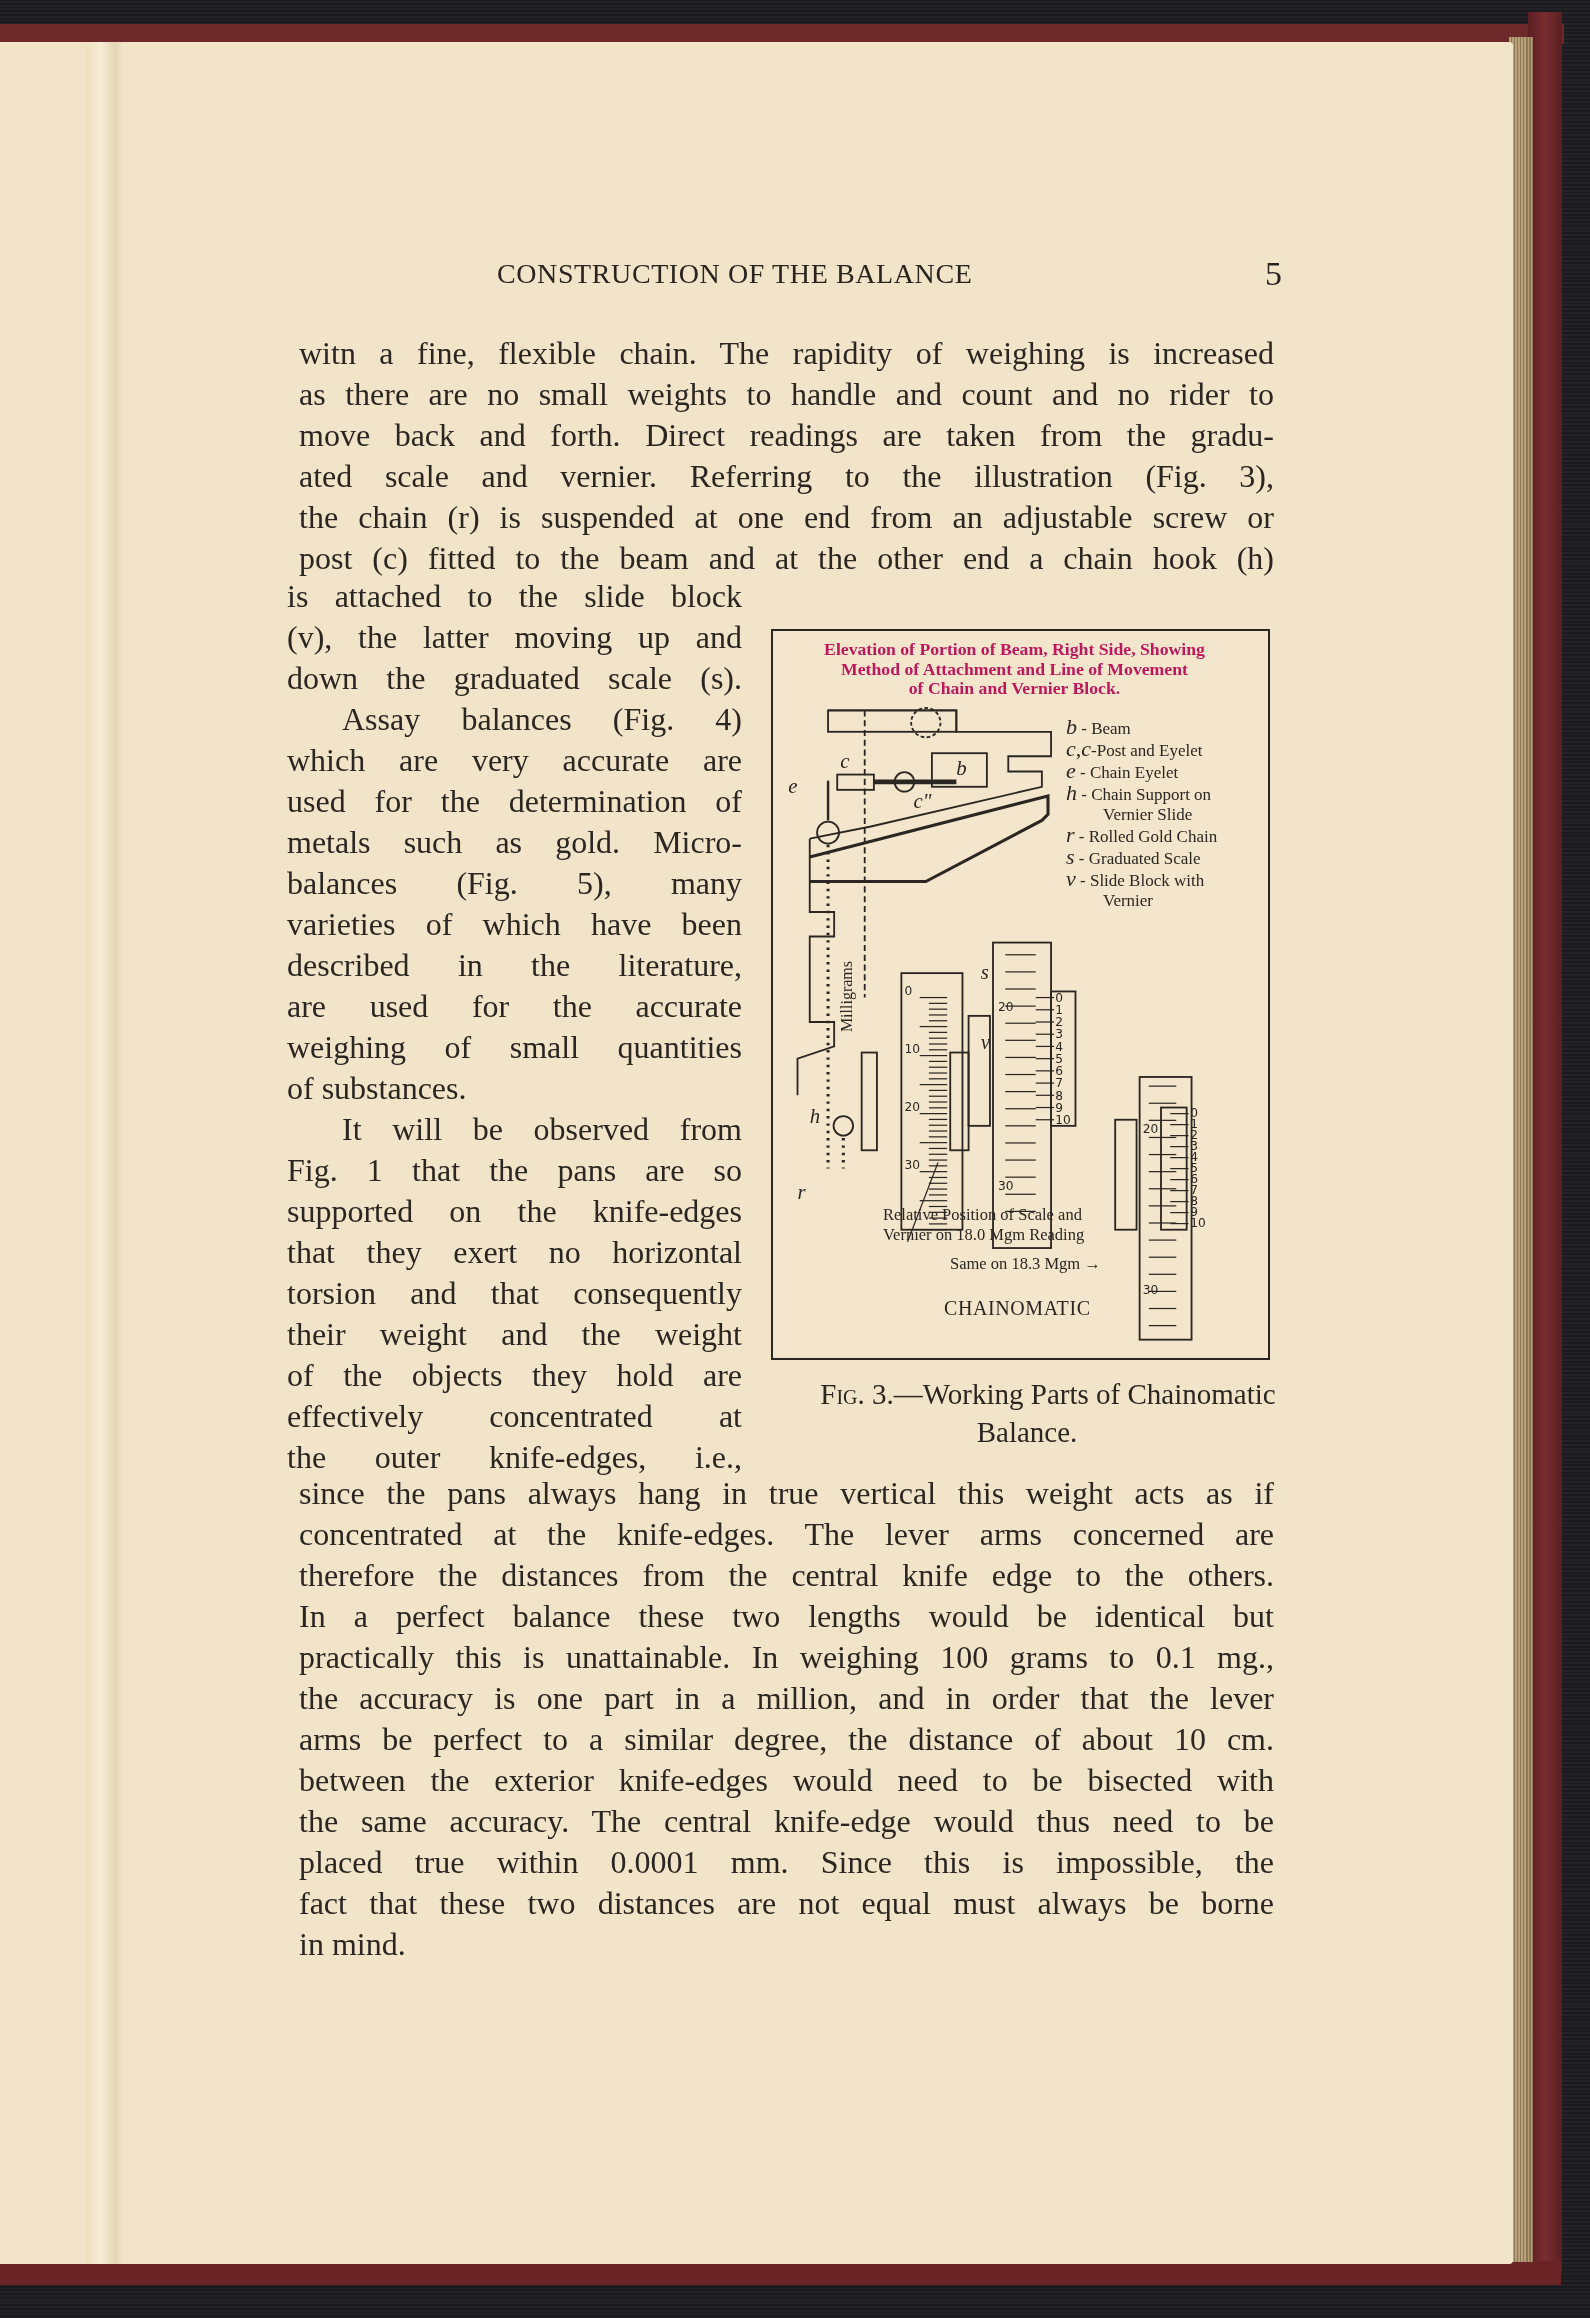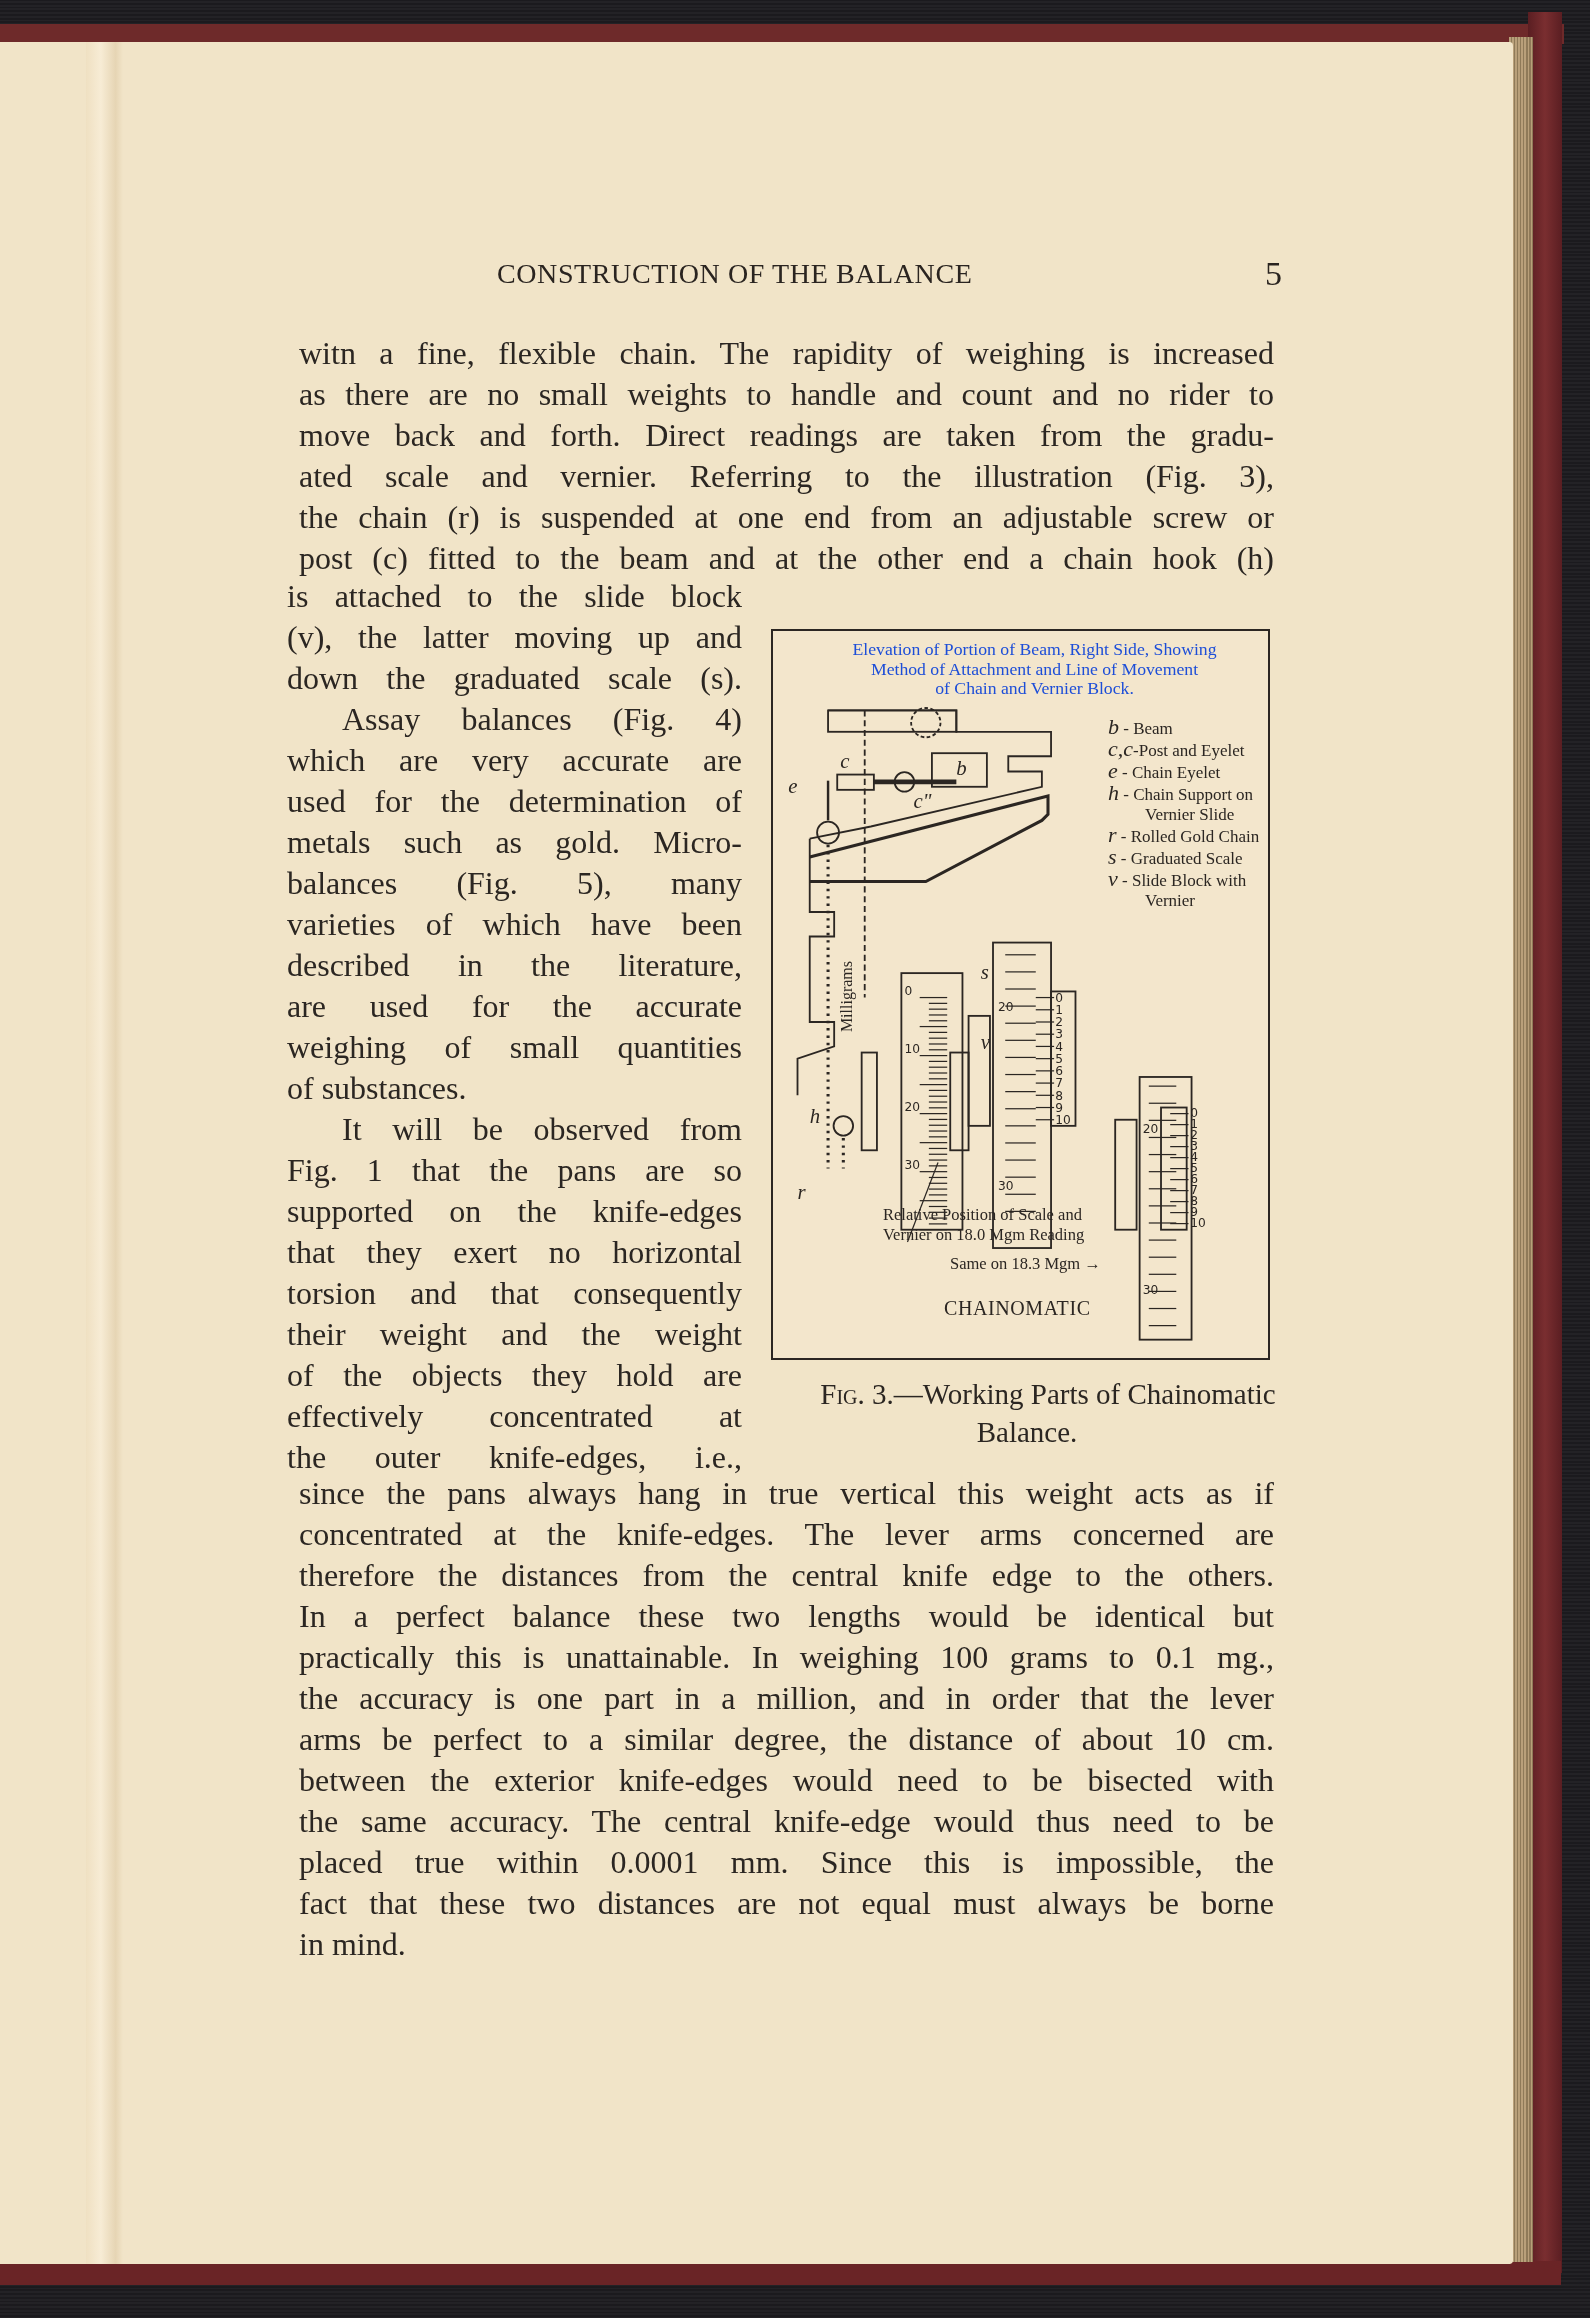--- a/index.html
+++ b/index.html
@@ -13,22 +13,22 @@
   .gutter{position:absolute;left:86px;top:42px;width:37px;height:2222px;background:linear-gradient(90deg,#efe0c2,#f7ecd5 40%,#e6d5b4 80%,#f1e4c8);}
   .header{position:absolute;top:258px;left:497px;font-size:28px;letter-spacing:0.6px;color:#2a2420;}
   .pagenum{position:absolute;top:255px;left:1265px;font-size:34px;color:#2a2420;}
   .text{color:#2b2622;font-size:32px;line-height:41px;text-align:justify;text-align-last:justify;}
   .full{position:absolute;left:299px;width:975px;}
   .narrow{position:absolute;left:287px;width:455px;}
   .line{display:block;white-space:nowrap;}
   .last{text-align-last:left;}
   .ind{padding-left:55px;}
   .figure{position:absolute;left:771px;top:629px;width:495px;height:727px;border:2.4px solid #2b2622;background:#f3e6cc;}
-  .fig-title{position:absolute;left:26px;top:9.2px;width:471px;text-align:center;font-size:17.7px;line-height:19.6px;color:#1d4ed8;}
-  .legend{position:absolute;left:293px;top:86px;font-size:17px;line-height:20px;color:#2b2622;margin-left:42px;}
+  .fig-title{position:absolute;left:6px;top:9.2px;width:471px;text-align:center;font-size:17.7px;line-height:19.6px;color:#be185d;font-weight:bold;}
+  .legend{position:absolute;left:293px;top:86px;font-size:17px;line-height:20px;color:#2b2622;}
   .legend .k{font-style:italic;font-size:22px;}
   .legend .cont{padding-left:37px;}
   .fig-svg{position:absolute;left:0;top:0;}
   .ann{position:absolute;font-size:16.5px;line-height:19.6px;color:#2b2622;}
   .chaino{position:absolute;left:171px;top:666px;font-size:20px;letter-spacing:0.6px;color:#2b2622;}
   .caption{position:absolute;left:758px;top:1375px;width:538px;text-align:center;font-size:29px;line-height:38px;color:#2b2622;}
   .sc{font-variant:small-caps;margin-left:42px;}
 </style>
 </head>
 <body>

